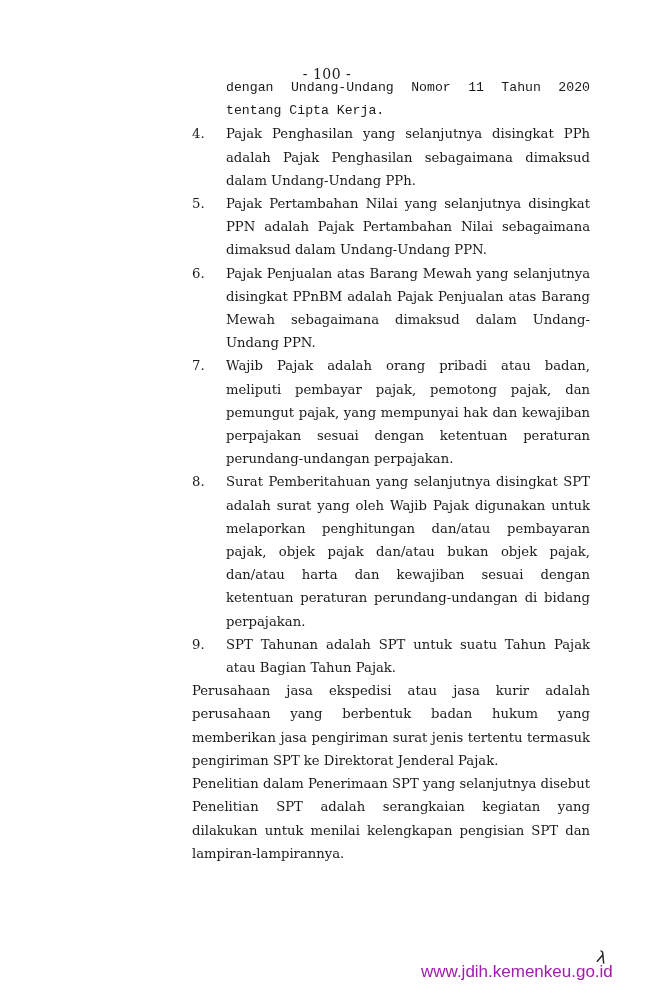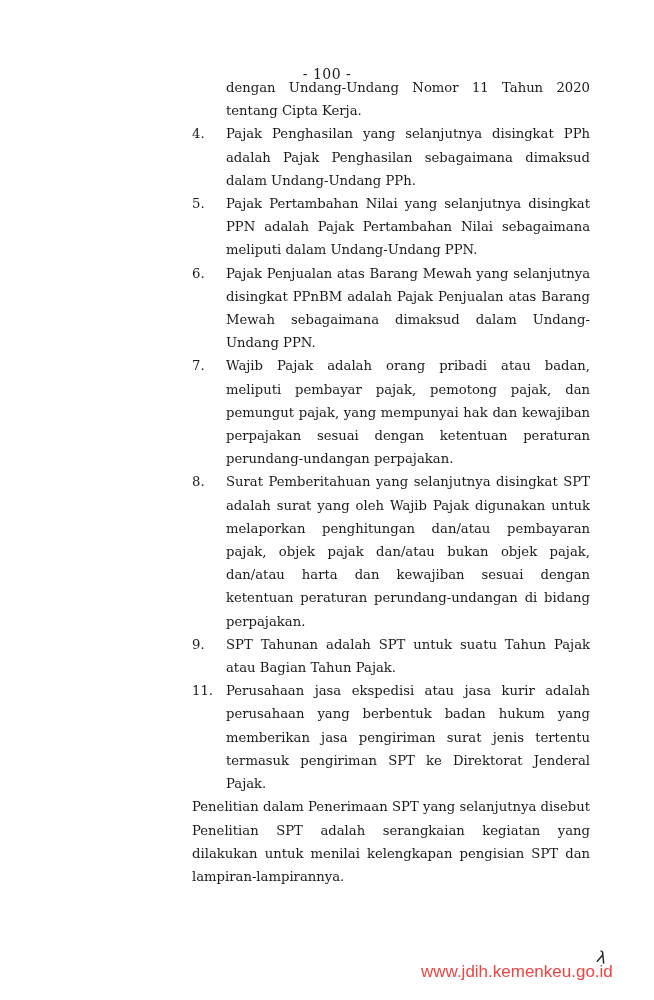--- a/index.html
+++ b/index.html
@@ -12,24 +12,24 @@
     position:absolute; top:34px; left:0; width:654px; text-align:center;
     font-size:14px; letter-spacing:0.5px;margin-top:32px;
   }
   .content {
     position:absolute; top:76px; left:192px; width:398px;
     font-size:13.2px; line-height:23.2px;
   }
   .para { display:flex; }
   .num { width:34px; flex:0 0 34px; }
   .text { flex:1; text-align:justify; }
-  .cont { padding-left:34px; text-align:justify; }
+  .cont { padding-left:34px; text-align:justify;font-family:Liberation Mono, monospace; }
   .footer-link {
     position:absolute; left:421px; top:962px;
-    font-family:"Liberation Sans", sans-serif; font-size:17px; color:#ef4444;
+    font-family:"Liberation Sans", sans-serif; font-size:17px; color:#a21caf;
     text-decoration:none;
   }
   .mark {
     position:absolute; left:597px; top:948px; font-size:16px; color:#222;
     font-family:"DejaVu Sans", sans-serif; transform:rotate(15deg);
   }
 </style>
 </head>
 <body>
 
@@ -37,40 +37,39 @@
 
 <div class="content">
   <div class="cont">dengan Undang-Undang Nomor 11 Tahun 2020 tentang Cipta Kerja.</div>
 
   <div class="para">
     <span class="num">4.</span>
     <span class="text">Pajak Penghasilan yang selanjutnya disingkat PPh adalah Pajak Penghasilan sebagaimana dimaksud dalam Undang-Undang PPh.</span>
   </div>
   <div class="para">
     <span class="num">5.</span>
-    <span class="text">Pajak Pertambahan Nilai yang selanjutnya disingkat PPN adalah Pajak Pertambahan Nilai sebagaimana meliputi dalam Undang-Undang PPN.</span>
+    <span class="text">Pajak Pertambahan Nilai yang selanjutnya disingkat PPN adalah Pajak Pertambahan Nilai sebagaimana dimaksud dalam Undang-Undang PPN.</span>
   </div>
   <div class="para">
     <span class="num">6.</span>
     <span class="text">Pajak Penjualan atas Barang Mewah yang selanjutnya disingkat PPnBM adalah Pajak Penjualan atas Barang Mewah sebagaimana dimaksud dalam Undang-Undang PPN.</span>
   </div>
   <div class="para">
     <span class="num">7.</span>
     <span class="text">Wajib Pajak adalah orang pribadi atau badan, meliputi pembayar pajak, pemotong pajak, dan pemungut pajak, yang mempunyai hak dan kewajiban perpajakan sesuai dengan ketentuan peraturan perundang-undangan perpajakan.</span>
   </div>
   <div class="para">
     <span class="num">8.</span>
     <span class="text">Surat Pemberitahuan yang selanjutnya disingkat SPT adalah surat yang oleh Wajib Pajak digunakan untuk melaporkan penghitungan dan/atau pembayaran pajak, objek pajak dan/atau bukan objek pajak, dan/atau harta dan kewajiban sesuai dengan ketentuan peraturan perundang-undangan di bidang perpajakan.</span>
   </div>
   <div class="para">
     <span class="num">9.</span>
     <span class="text">SPT Tahunan adalah SPT untuk suatu Tahun Pajak atau Bagian Tahun Pajak.</span>
   </div>
   <div class="para">
-    <span class="num">11.</span>
     <span class="text">Perusahaan jasa ekspedisi atau jasa kurir adalah perusahaan yang berbentuk badan hukum yang memberikan jasa pengiriman surat jenis tertentu termasuk pengiriman SPT ke Direktorat Jenderal Pajak.</span>
   </div>
   <div class="para">
     <span class="text">Penelitian dalam Penerimaan SPT yang selanjutnya disebut Penelitian SPT adalah serangkaian kegiatan yang dilakukan untuk menilai kelengkapan pengisian SPT dan lampiran-lampirannya.</span>
   </div>
 </div>
 
 <span class="mark">λ</span>
 <a class="footer-link">www.jdih.kemenkeu.go.id</a>
 

